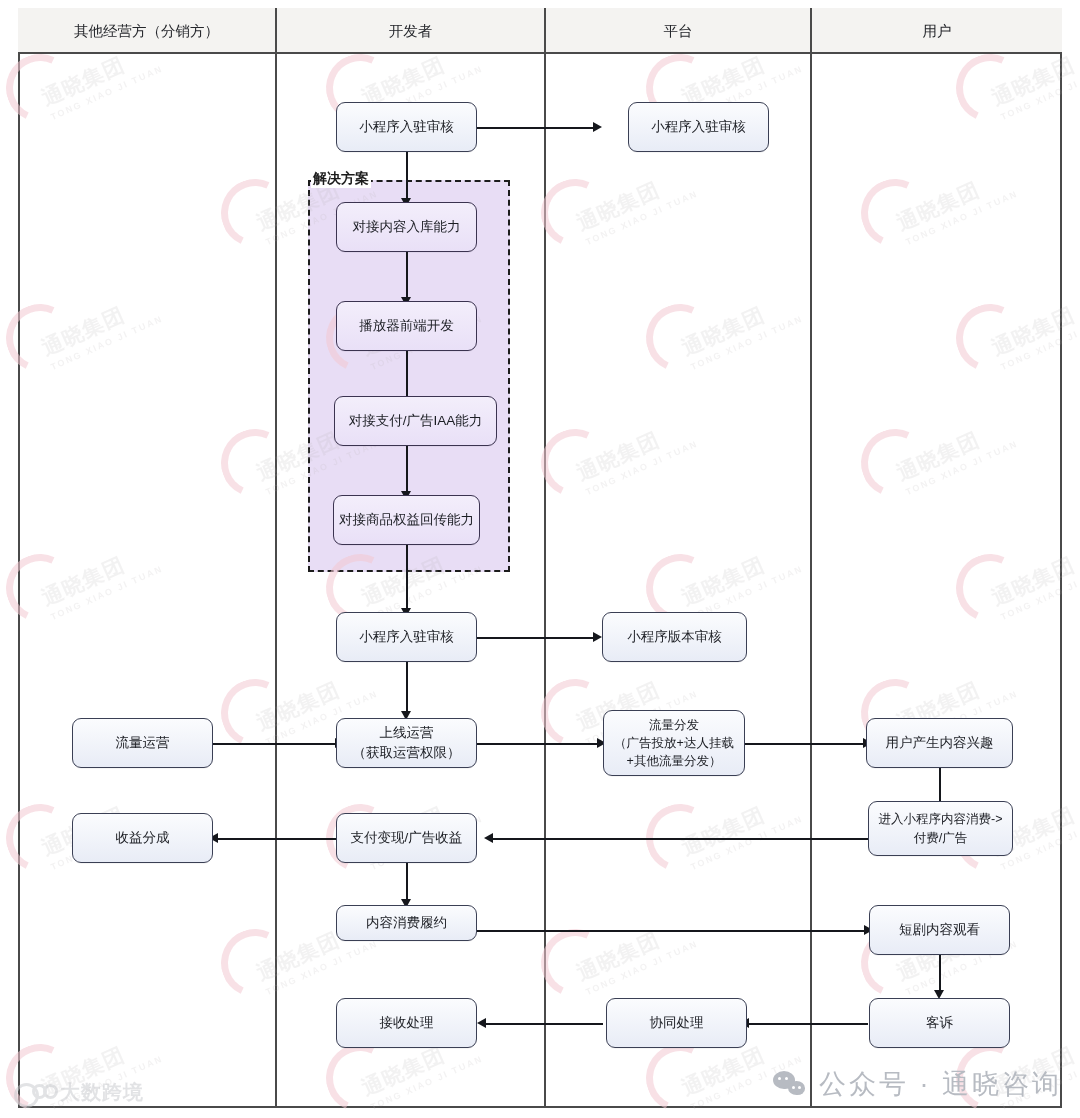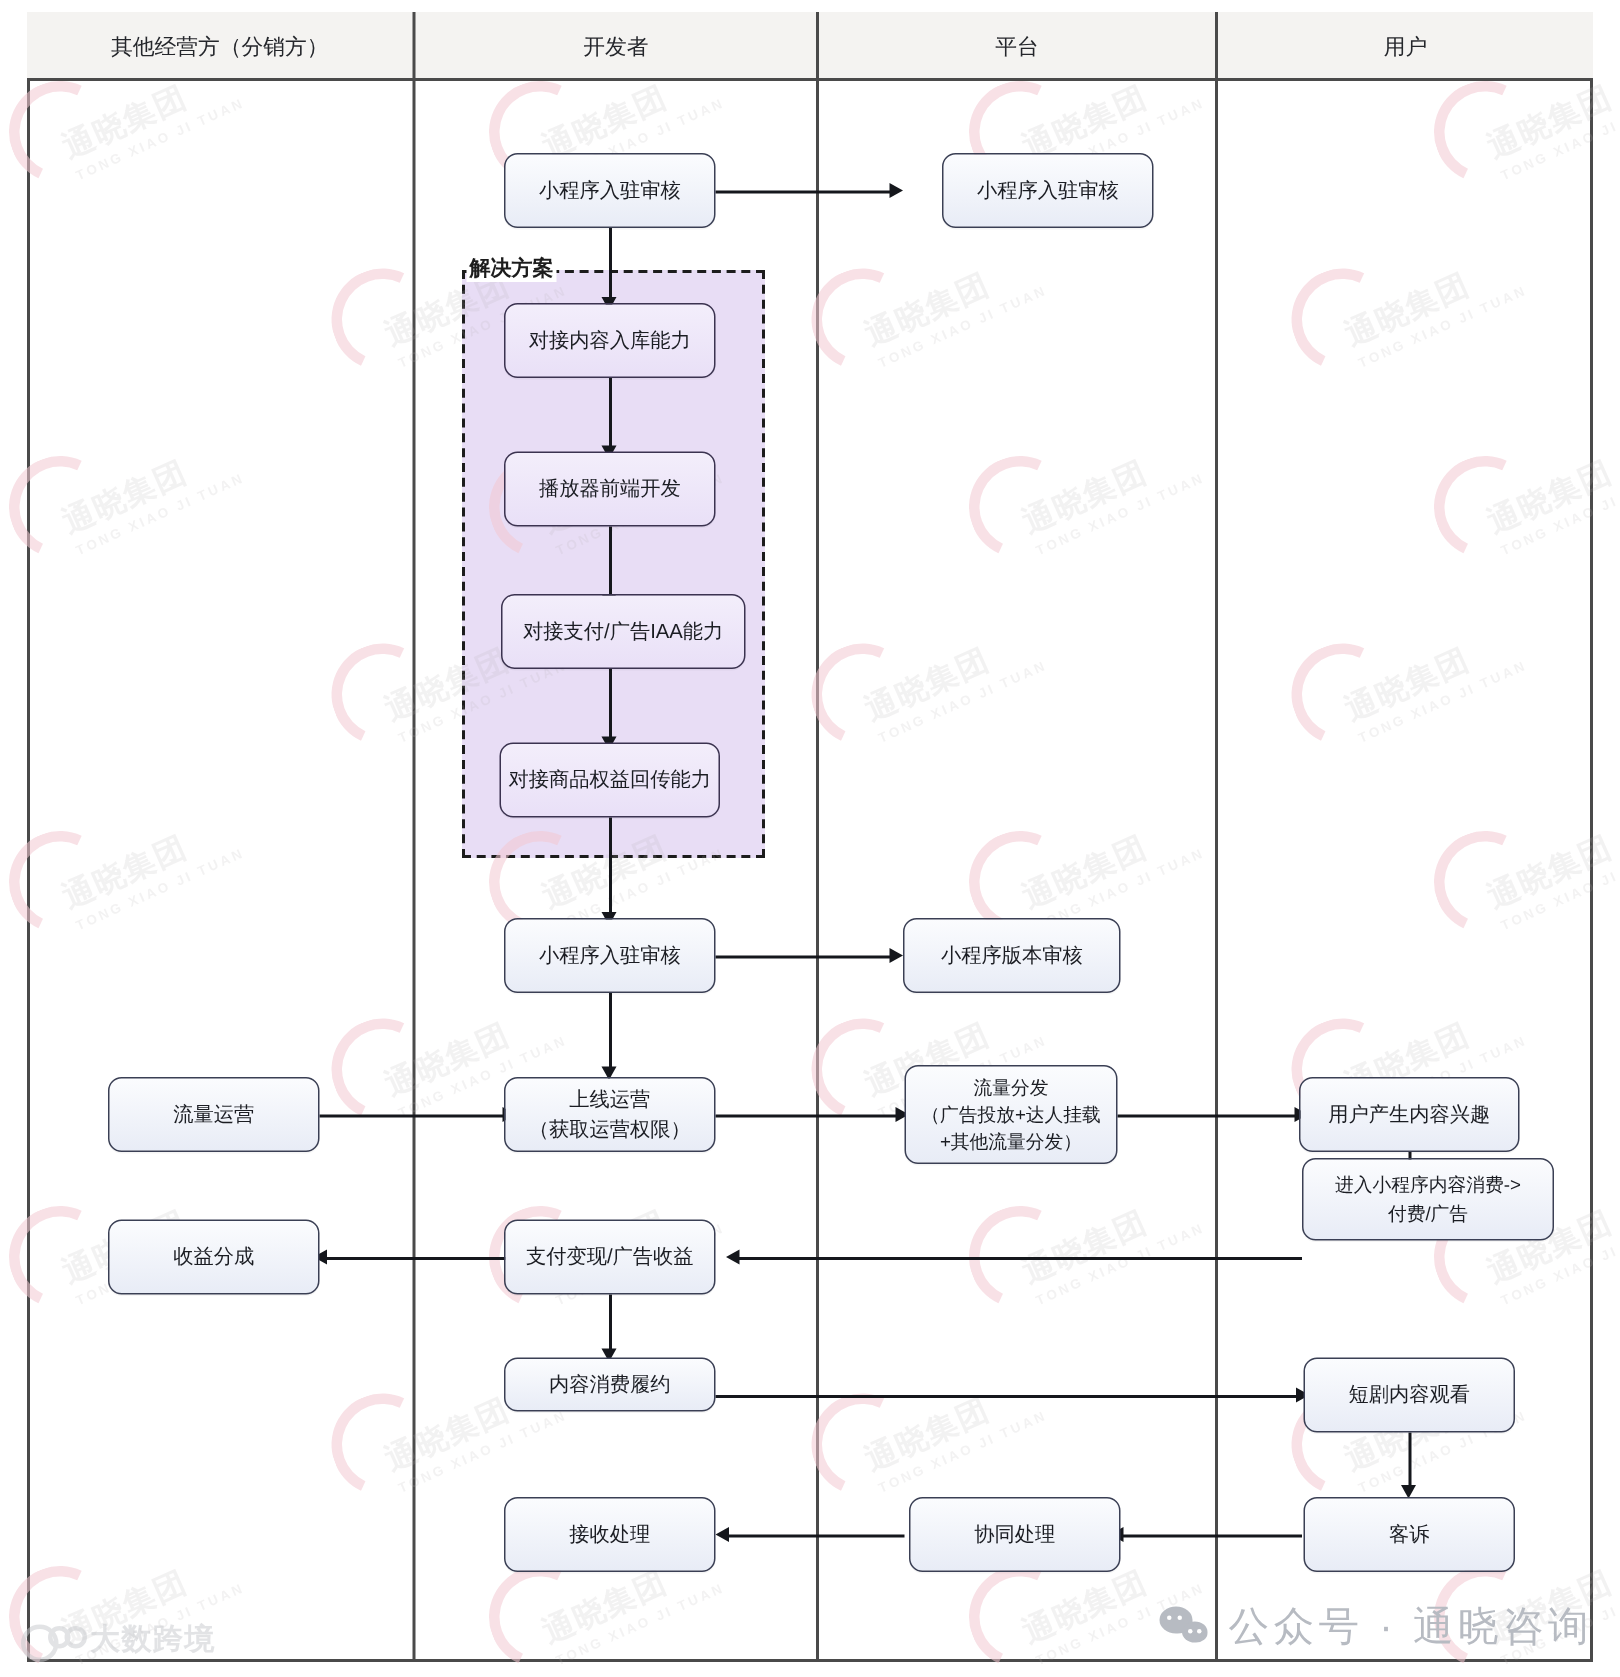--- a/index.html
+++ b/index.html
@@ -355,21 +355,21 @@
   <div class="node" style="left:866px;top:718px;width:147px;height:50px">
       <span>用户产生内容兴趣</span>
     </div>
 
   <div class="node" style="left:72px;top:813px;width:141px;height:50px">
       <span>收益分成</span>
     </div>
   <div class="node" style="left:336px;top:813px;width:141px;height:50px">
       <span>支付变现/广告收益</span>
     </div>
-  <div class="node" style="left:868px;top:772px;width:168px;height:55px;font-size:12.5px">
+  <div class="node" style="left:868px;top:801px;width:145px;height:55px;font-size:12.5px">
       <span>进入小程序内容消费-&gt;<br>付费/广告</span>
     </div>
 
   <div class="node" style="left:336px;top:905px;width:141px;height:36px">
       <span>内容消费履约</span>
     </div>
   <div class="node" style="left:869px;top:905px;width:141px;height:50px">
       <span>短剧内容观看</span>
     </div>
 

